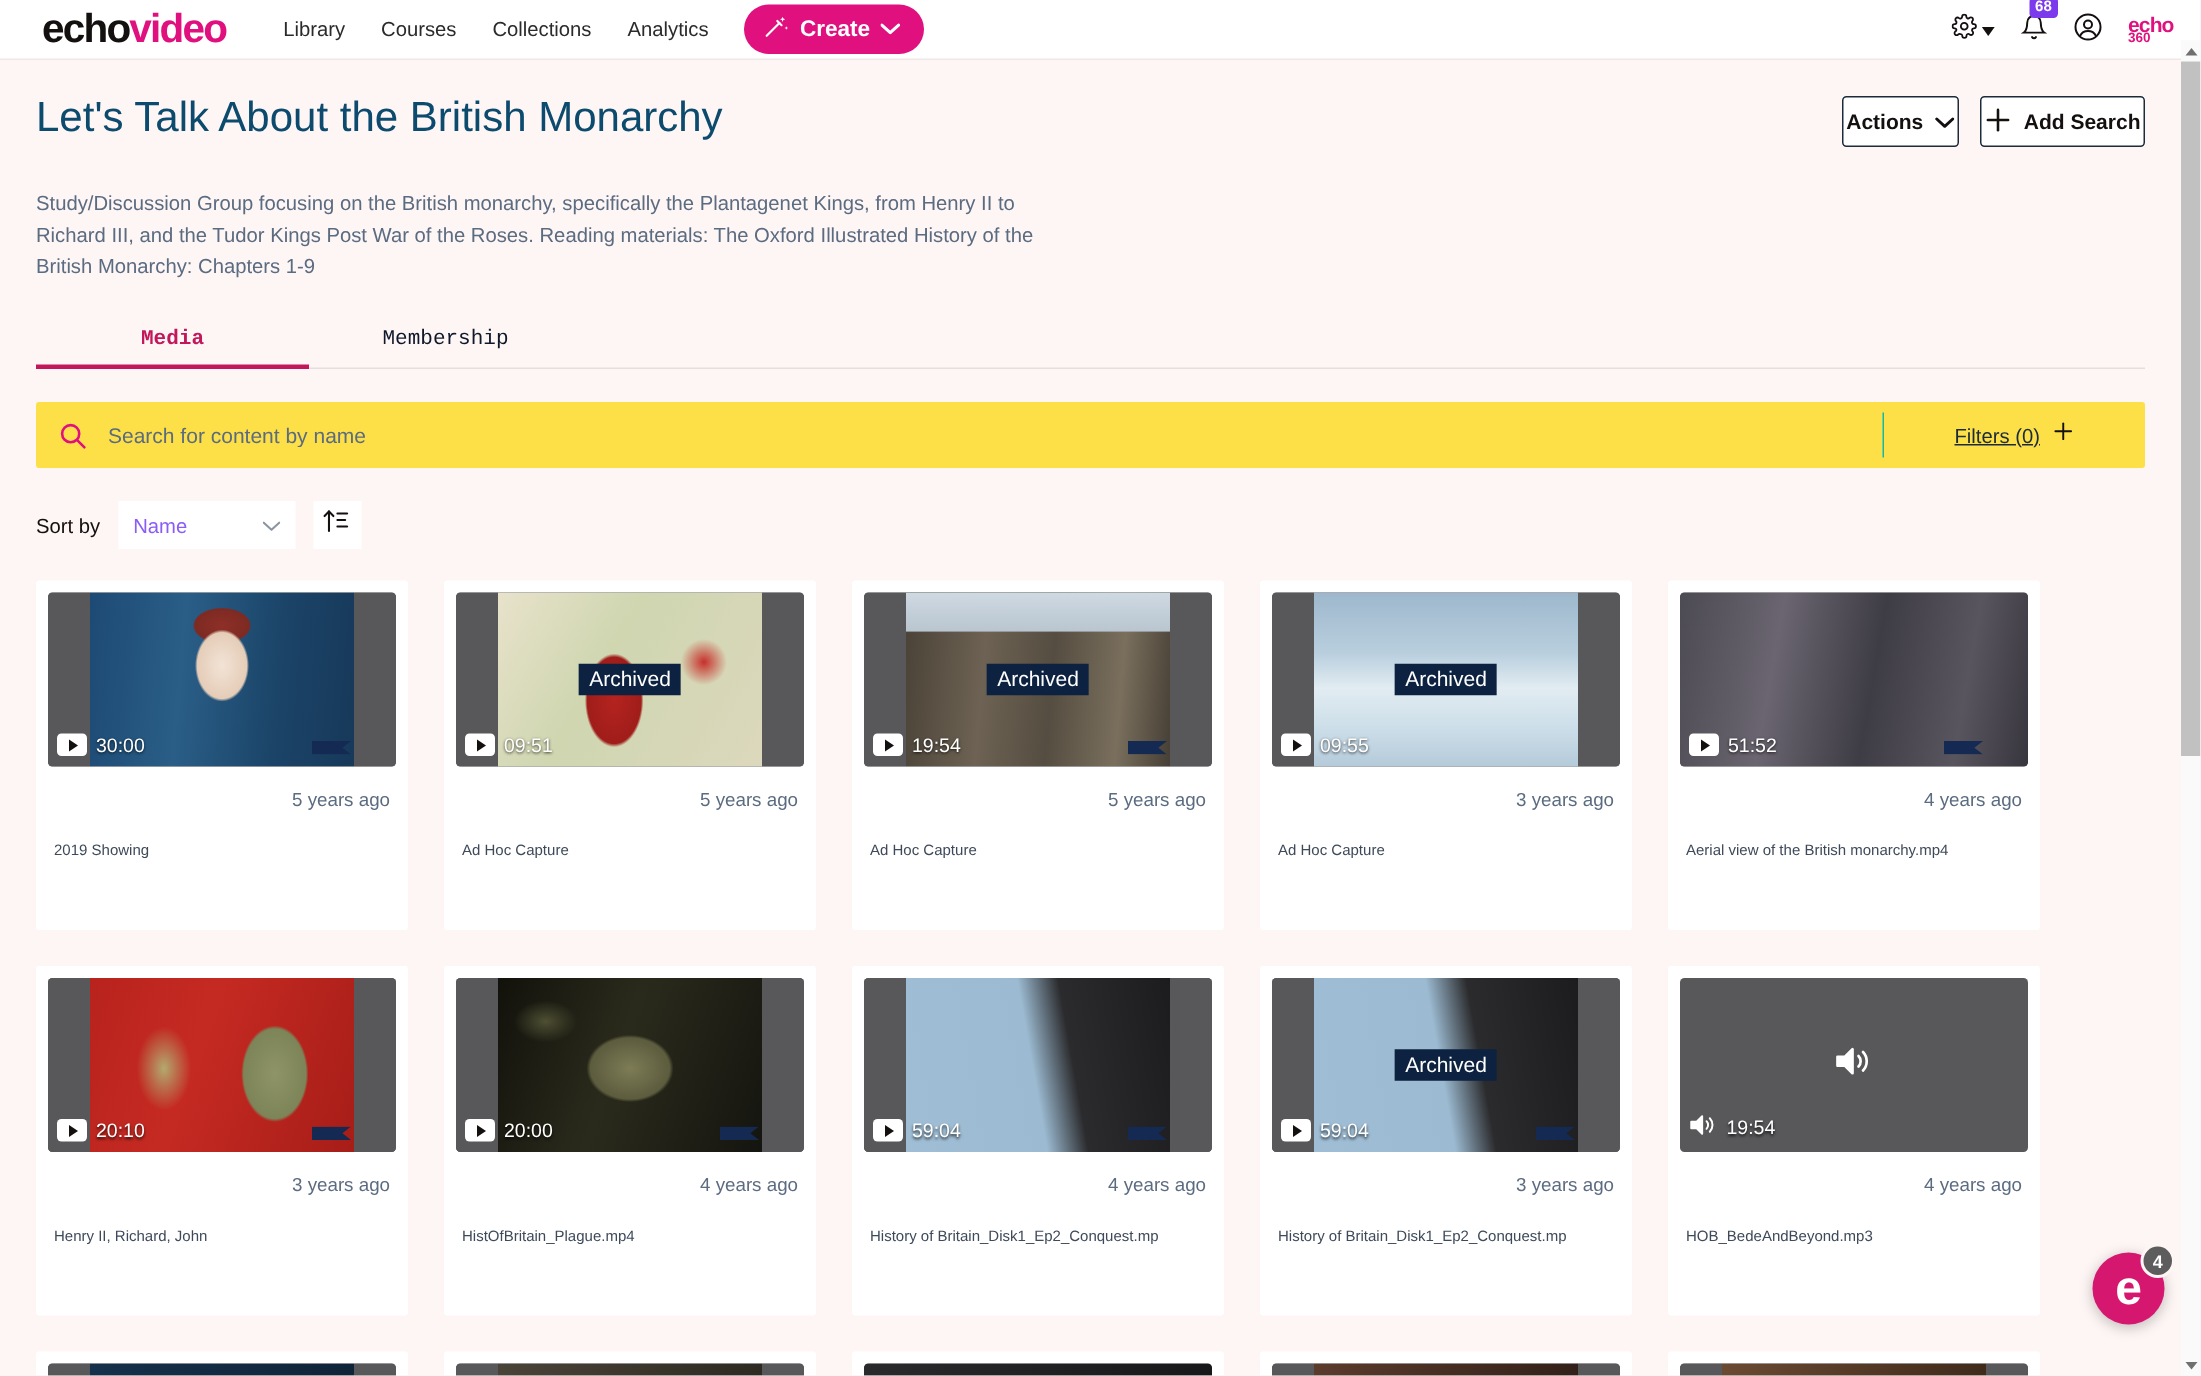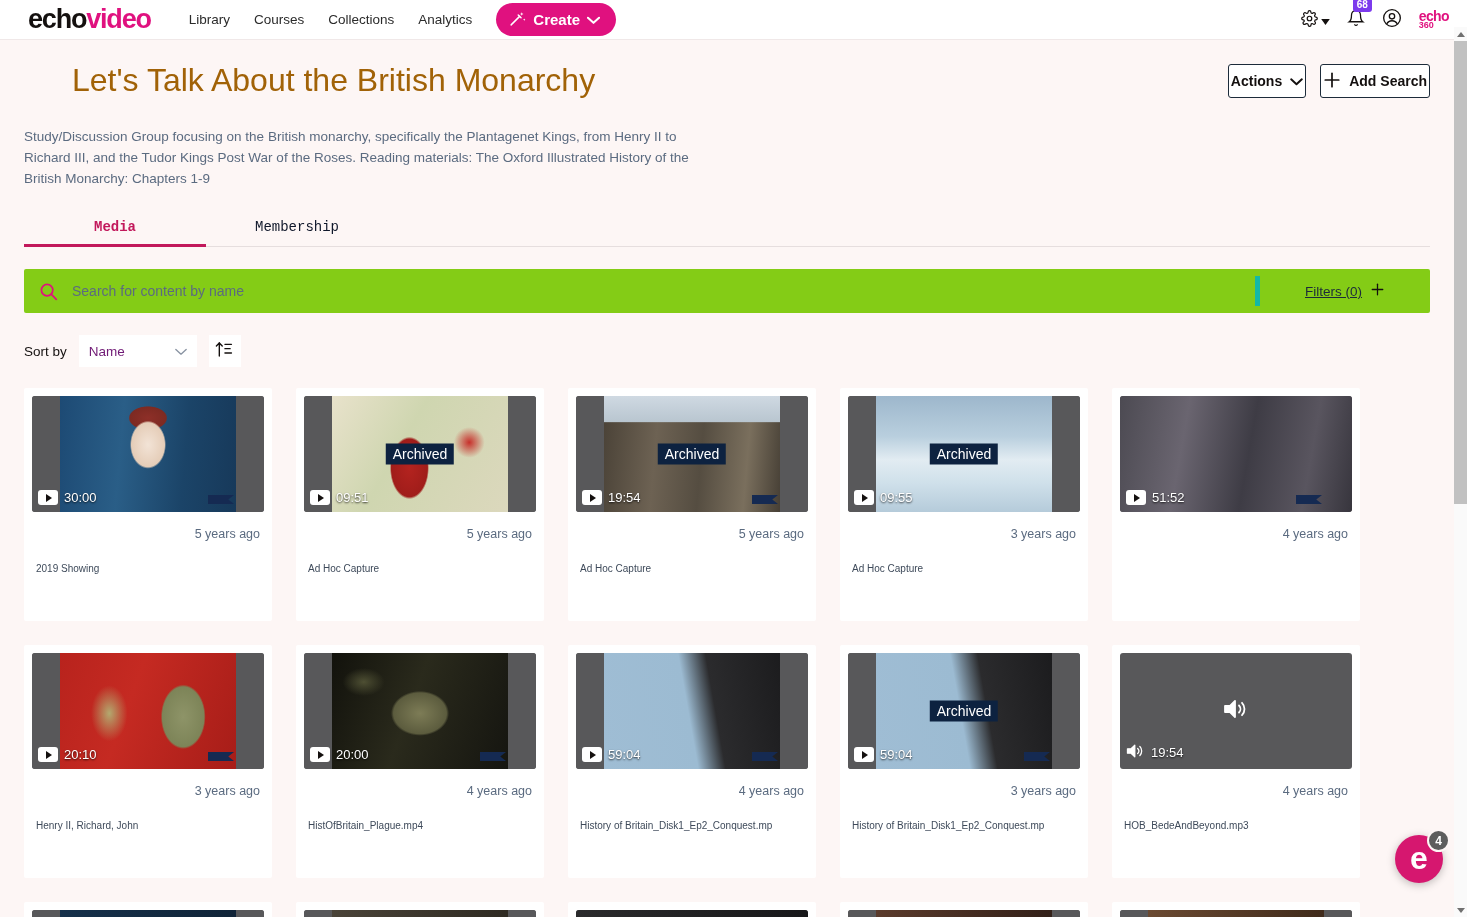--- a/index.html
+++ b/index.html
@@ -49,60 +49,60 @@
   
   .page {
     position: absolute; top: 40px; left: 0;
     width: 1454px; height: 877px;
     background: #fdf6f5;
     overflow: hidden;
   }
   .inner { padding: 0 24px; position: relative; width: 1454px; }
 
   .title-row { display: flex; align-items: flex-start; padding-top: 22px; }
-  .page-title { font-size: 32px; color: #a16207; font-weight: normal; flex: 1; margin-left: 48px; }
+  .page-title { font-size: 28px; color: #0c4a6e; font-weight: normal; flex: 1; }
   .title-actions { display: flex; gap: 14px; margin-top: 2px; }
   .btn-outline {
     background: #fff; border: 1px solid #1c2b3a; border-radius: 3px;
     height: 34px; display: flex; align-items: center; gap: 8px;
     padding: 0 2px; font-size: 14px; font-weight: bold; color: #14100f;
     cursor: pointer; font-family: "Liberation Sans", sans-serif;
   }
   .desc { margin-top: 27px; font-size: 13.5px; color: #5b6b80; line-height: 21px; max-width: 690px; }
 
   
   .tabs { margin-top: 30px; display: flex; border-bottom: 1px solid #e6dede; font-family: Liberation Mono, monospace; }
   .tab { font-size: 14px; padding: 0 0 11px 0; width: 182px; text-align: center; color: #0f172a; cursor: pointer; position: relative; }
   .tab.active { color: #c2185b; font-weight: bold; }
   .tab.active::after { content:""; position:absolute; left:0; right:0; bottom:-1px; height:3px; background:#c2185b; }
 
   
   .searchbar {
-    margin-top: 22px; height: 44px; background:#84cc16;
+    margin-top: 22px; height: 44px; background:#fde047;
     display:flex; align-items:center; border-radius: 2px;
   }
   .search-icon-box { width: 48px; display:flex; justify-content:center; align-items:center; }
   .search-input {
     flex:1; border:none; outline:none; font-size: 14px; color:#3e4a5a;
     font-family: "Liberation Sans", sans-serif; background: transparent;
   }
   .search-input::placeholder { color:#5b6b80; }
   .filters-box {
-    width: 175px; border-left:5px solid #14b8a6; height: 30px;
+    width: 175px; border-left:1px solid #14b8a6; height: 30px;
     display:flex; align-items:center; justify-content:center; gap: 8px;
   }
   .filters-link { font-size: 13.5px; color:#1c2b3a; text-decoration: underline; cursor:pointer; }
 
   
   .sortrow { margin-top: 22px; display:flex; align-items:center; gap: 12px; }
   .sortlabel { font-size: 13.5px; color:#14100f; }
   .sortsel {
     width: 118px; height: 32px; background:#fff; border:none;
     display:flex; align-items:center; padding: 0 10px; font-size:13.5px;
-    color:#701a75; justify-content:space-between; cursor:pointer;
+    color:#8b5cf6; justify-content:space-between; cursor:pointer;
   }
   .sorticon-btn { width:32px; height:32px; background:#fff; display:flex; align-items:center; justify-content:center; cursor:pointer; }
 
   
   .grid { margin-top: 21px; display:flex; flex-wrap: wrap; gap: 24px 24px; }
   .card { width: 248px; background:#fff; border-radius:2px; padding: 8px 8px 0; }
   .thumb {
     position: relative; width: 232px; height: 116px;
     background:#58585a; border-radius:3px; overflow:hidden;
   }
@@ -382,20 +382,21 @@
                  linear-gradient(100deg,#4c4a52 0%,#6a6570 28%,#3e3c45 55%,#59555f 80%,#37353d 100%);"></div>
           <div class="watermark"></div>
           <div class="dur">
             <span class="playchip">
                 <span class="tri"></span>
               </span>
             <span>51:52</span>
           </div>
         </div>
         <div class="meta">4 years ago</div>
+        <div class="cardtitle">Aerial view of the British monarchy.mp4</div>
       </div>
 
       <div class="card">
         <div class="thumb">
           <div class="img" style="background:
                  radial-gradient(ellipse 32px 46px at 70% 55%, #8e9468 0%, #7d8458 65%, transparent 70%),
                  radial-gradient(ellipse 26px 40px at 28% 52%, #b3a96f 0%, transparent 70%),
                  linear-gradient(110deg,#b8231d 0%,#c52a22 40%,#a71d18 100%);"></div>
           <div class="pillar" style="left:0"></div>
             <div class="pillar" style="right:0"></div>

